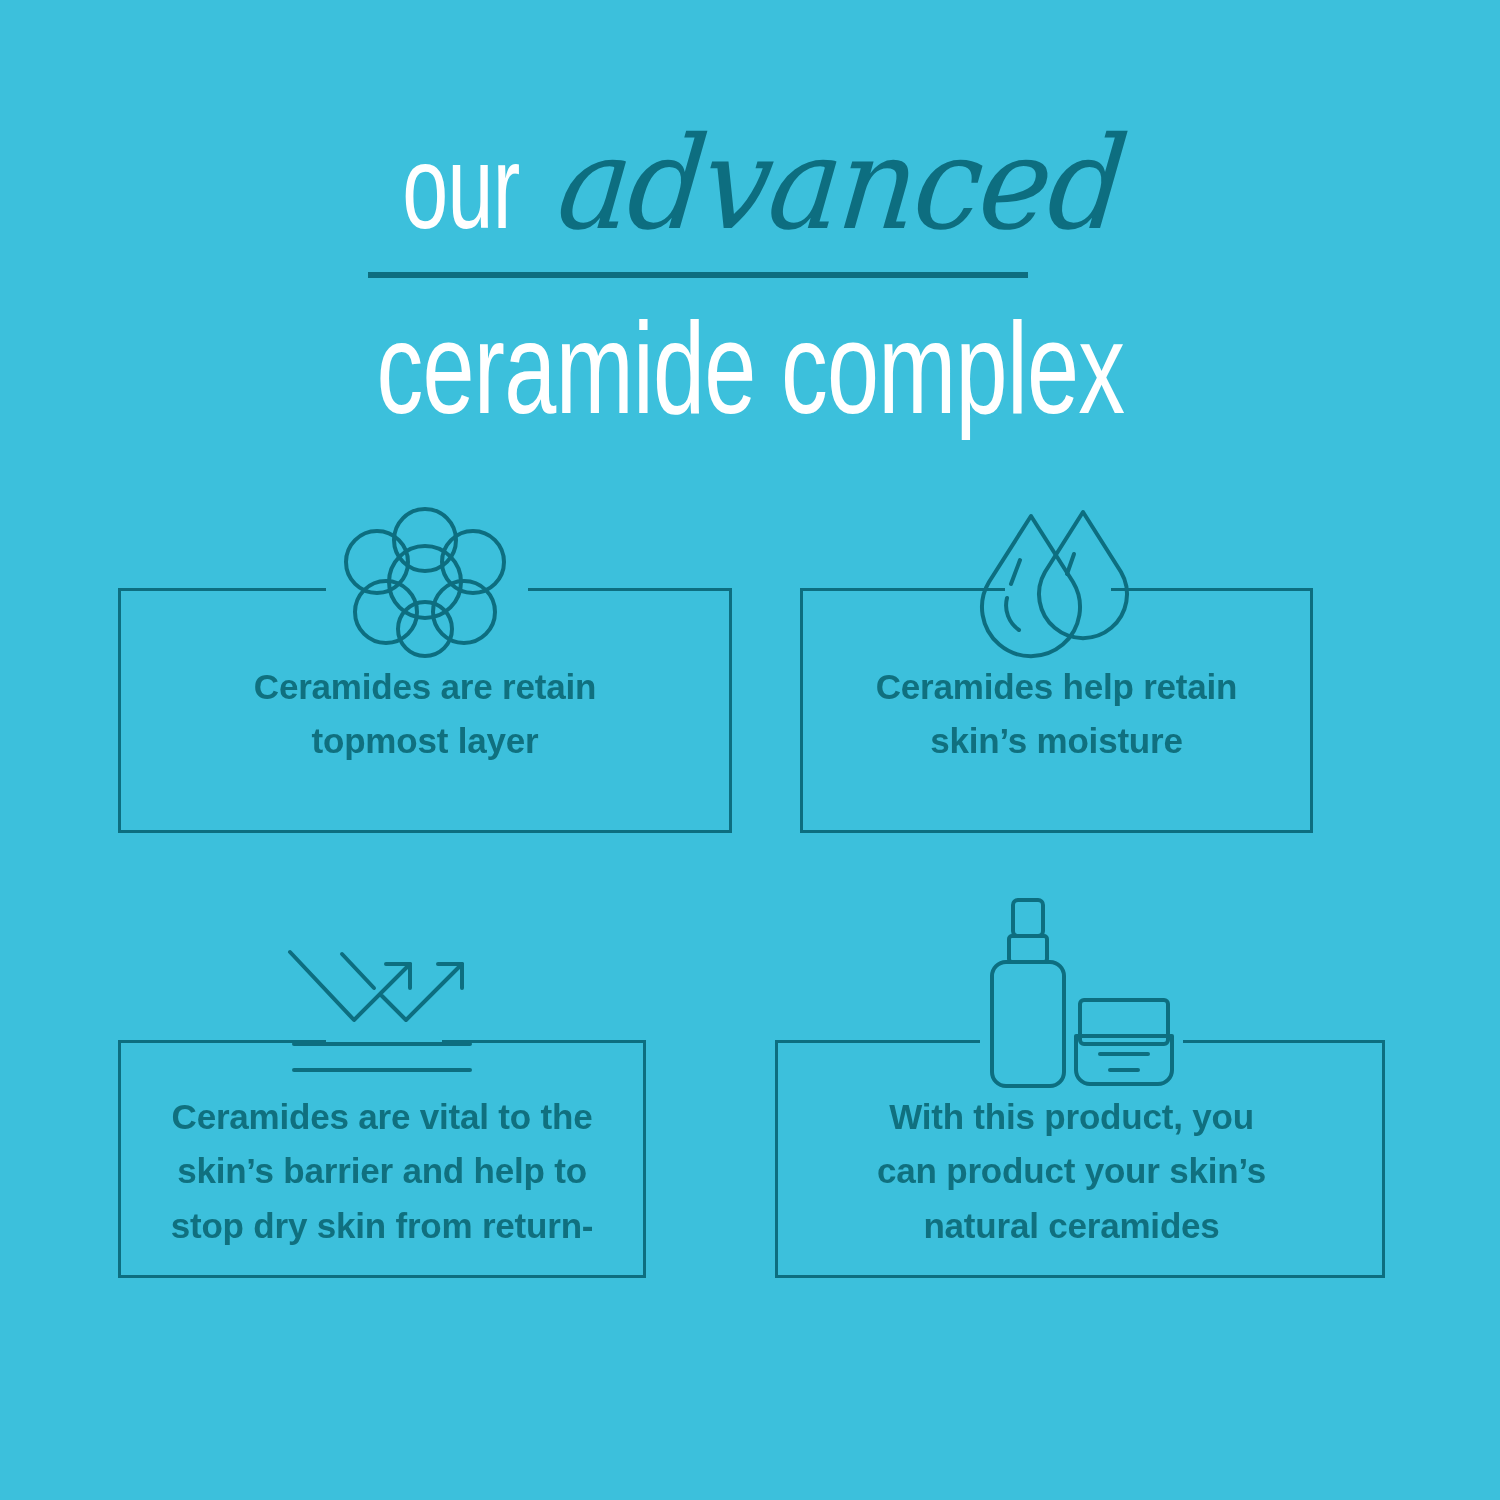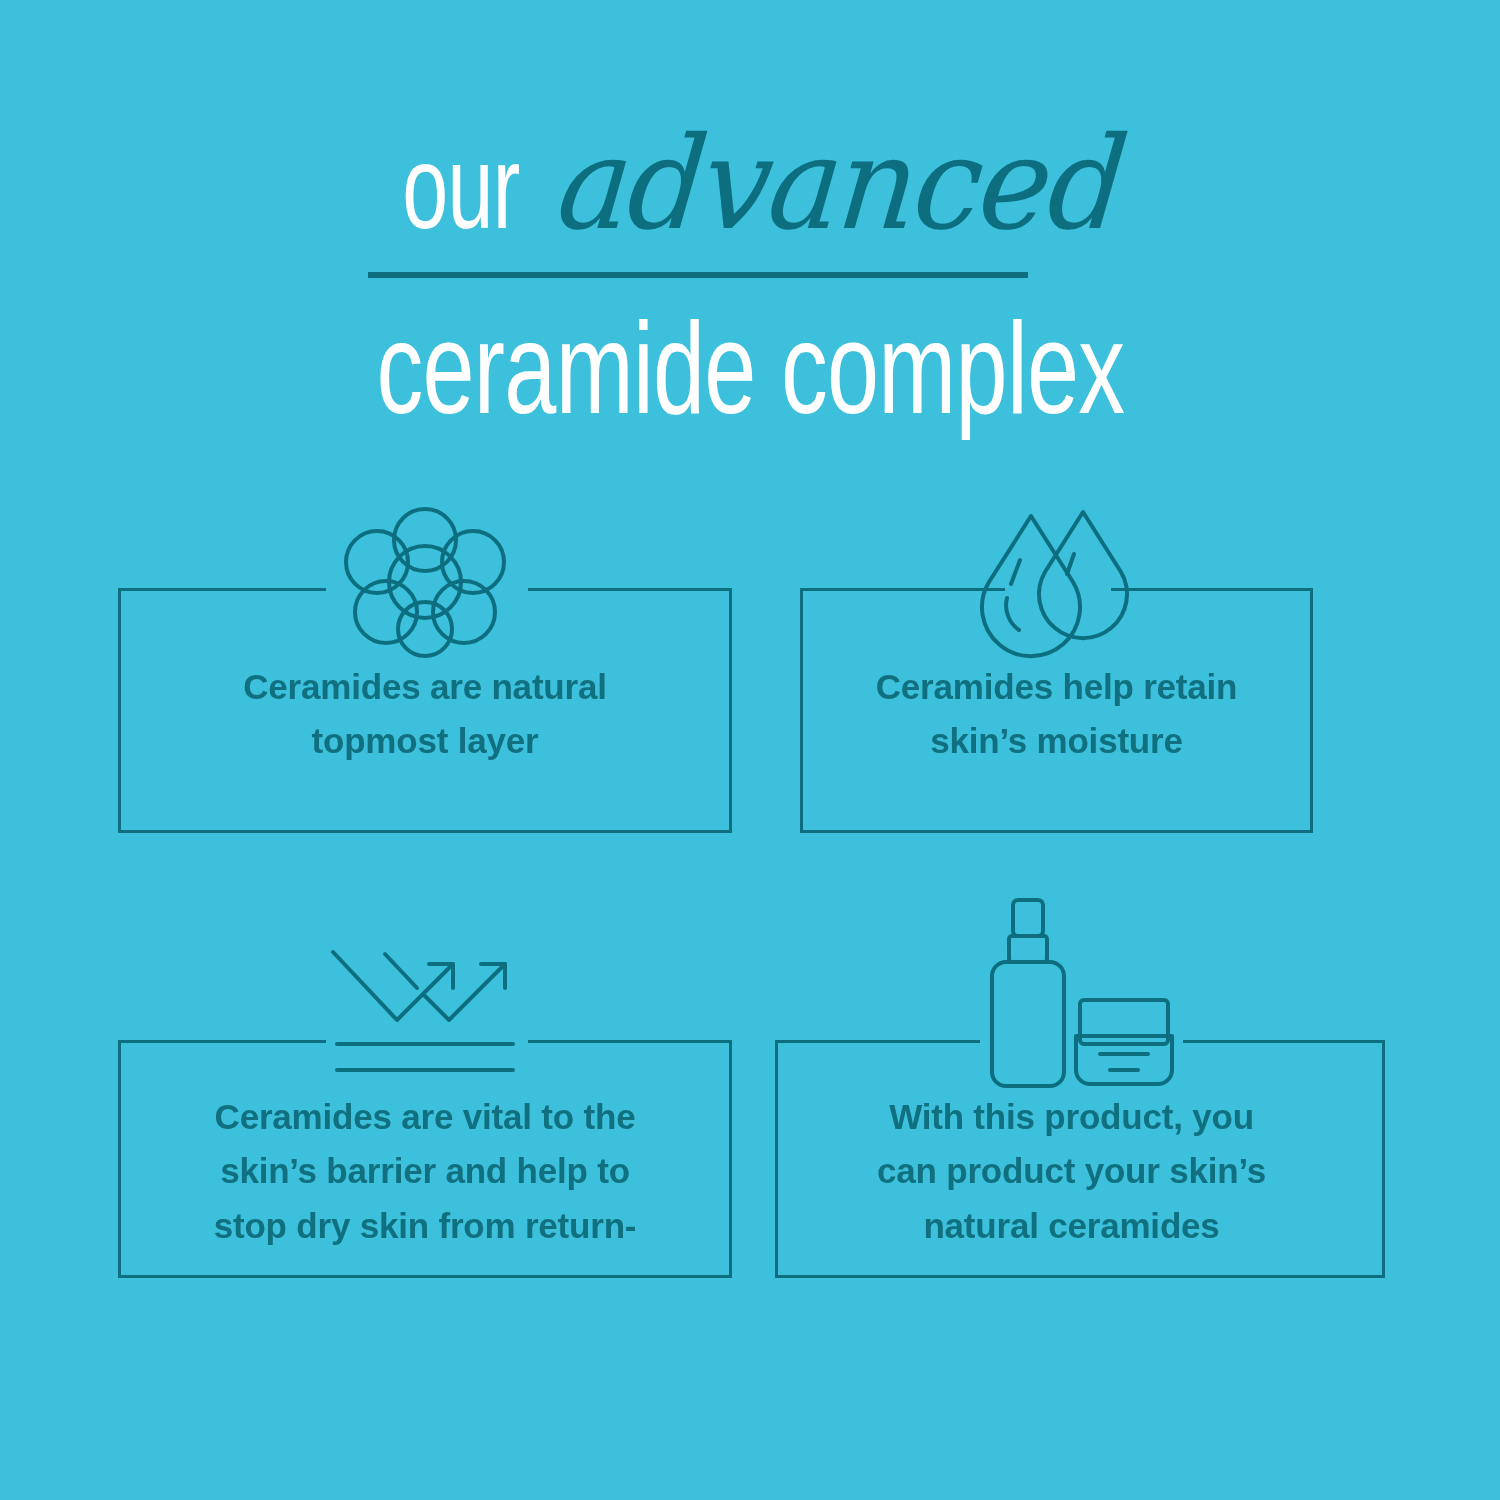--- a/index.html
+++ b/index.html
@@ -141,21 +141,21 @@
     font-family: "Liberation Sans", sans-serif;
     font-weight: bold;
     font-size: 35px;
     line-height: 1.55;
     letter-spacing: -0.2px;
   }
 
   
   #card-1 { left: 118px;  top: 588px;  width: 614px; height: 245px; }
   #card-2 { left: 775px;  top: 588px;  width: 513px; height: 245px; margin-left: 25px; }
-  #card-3 { left: 118px;  top: 1040px; width: 614px; height: 238px; }
+  #card-3 { left: 118px;  top: 1040px; width: 528px; height: 238px; }
   #card-4 { left: 775px;  top: 1040px; width: 610px; height: 238px; }
 
   #card-1 .card-top-left,  #card-3 .card-top-left  { width: 208px; }
   #card-1 .card-top-right, #card-3 .card-top-right { width: 204px; }
   #card-2 .card-top-left,  #card-4 .card-top-left  { width: 205px; }
   #card-2 .card-top-right, #card-4 .card-top-right { width: 202px; }
 
   #card-1 .card-icon { top: -84px; }
   #card-2 .card-icon { top: -82px; }
   #card-3 .card-icon { top: -96px; }
@@ -208,21 +208,21 @@
         <circle cx="47" cy="58" r="31"></circle>
         <circle cx="143" cy="58" r="31"></circle>
         <circle cx="56" cy="108" r="31"></circle>
         <circle cx="134" cy="108" r="31"></circle>
         <circle cx="95" cy="125" r="27"></circle>
         <circle cx="95" cy="78" r="36"></circle>
       </svg>
     </div>
 
     <div class="card-text">
-      <div>Ceramides are natural</div>
+      <div>Ceramides are retain</div>
       <div>topmost layer</div>
     </div>
   </div>
 
   <div class="card" id="card-2">
     <div class="card-frame"></div>
     <div class="card-top-left"></div>
     <div class="card-top-right"></div>
 
     <div class="card-icon">

